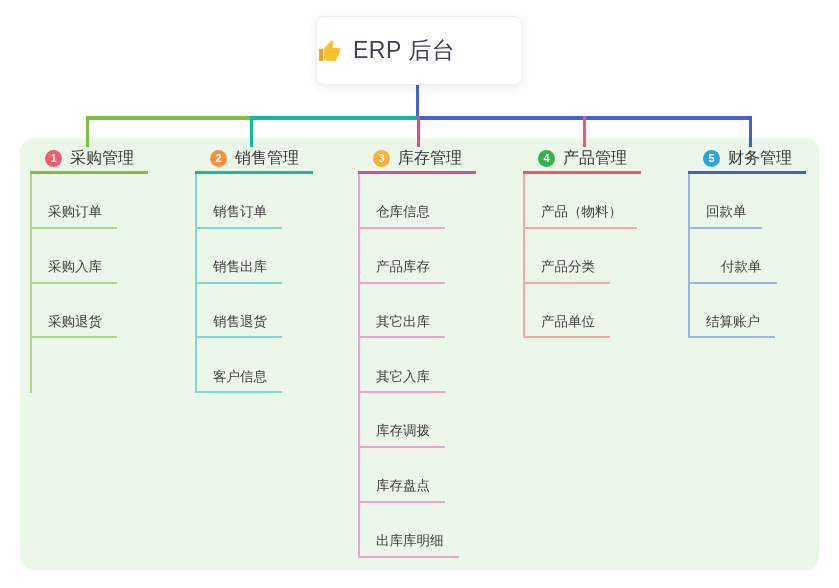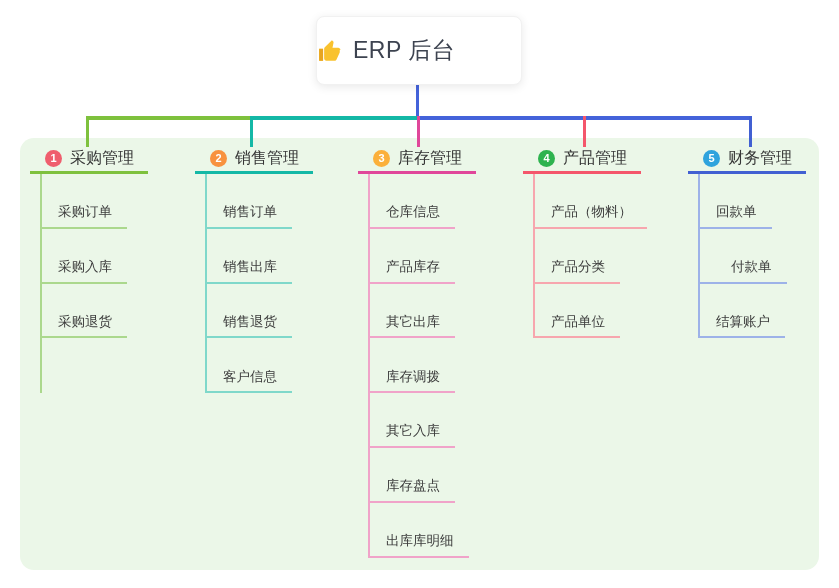--- a/index.html
+++ b/index.html
@@ -57,21 +57,21 @@
     width: 17px; height: 17px; border-radius: 50%;
     color: #ffffff; font-size: 11px; font-weight: bold;
     display: inline-flex; align-items: center; justify-content: center;
     margin-right: 8px; flex: 0 0 17px;
     line-height: 1;
   }
   .branch-label {
     font-size: 16px; color: #363636; font-weight: 500;
     white-space: nowrap;
   }
-  .children { position: relative; margin-left: 10px; }
+  .children { position: relative; }
   .vline {
     position: absolute; left: 0; top: 0; width: 2px;
   }
   .child {
     height: 54.8px;
     display: flex; align-items: flex-end;
     padding: 0 15px 8px 18px;
     width: max-content;
     min-width: 72px;
     border-bottom: 2px solid #ccc;
@@ -163,24 +163,24 @@
     <div class="child" style="border-bottom-color: rgb(240, 163, 201);">
             <span class="child-label">仓库信息</span>
           </div>
           <div class="child" style="border-bottom-color: rgb(240, 163, 201);">
             <span class="child-label">产品库存</span>
           </div>
           <div class="child" style="border-bottom-color: rgb(240, 163, 201);">
             <span class="child-label">其它出库</span>
           </div>
           <div class="child" style="border-bottom-color: rgb(240, 163, 201);">
+            <span class="child-label">其它入库</span>
+          </div>
+          <div class="child" style="border-bottom-color: rgb(240, 163, 201);">
             <span class="child-label">库存调拨</span>
-          </div>
-          <div class="child" style="border-bottom-color: rgb(240, 163, 201);">
-            <span class="child-label">其它入库</span>
           </div>
           <div class="child" style="border-bottom-color: rgb(240, 163, 201);">
             <span class="child-label">库存盘点</span>
           </div>
           <div class="child" style="border-bottom-color: rgb(240, 163, 201);">
             <span class="child-label">出库库明细</span>
           </div>
         </div>
   </div>
 

